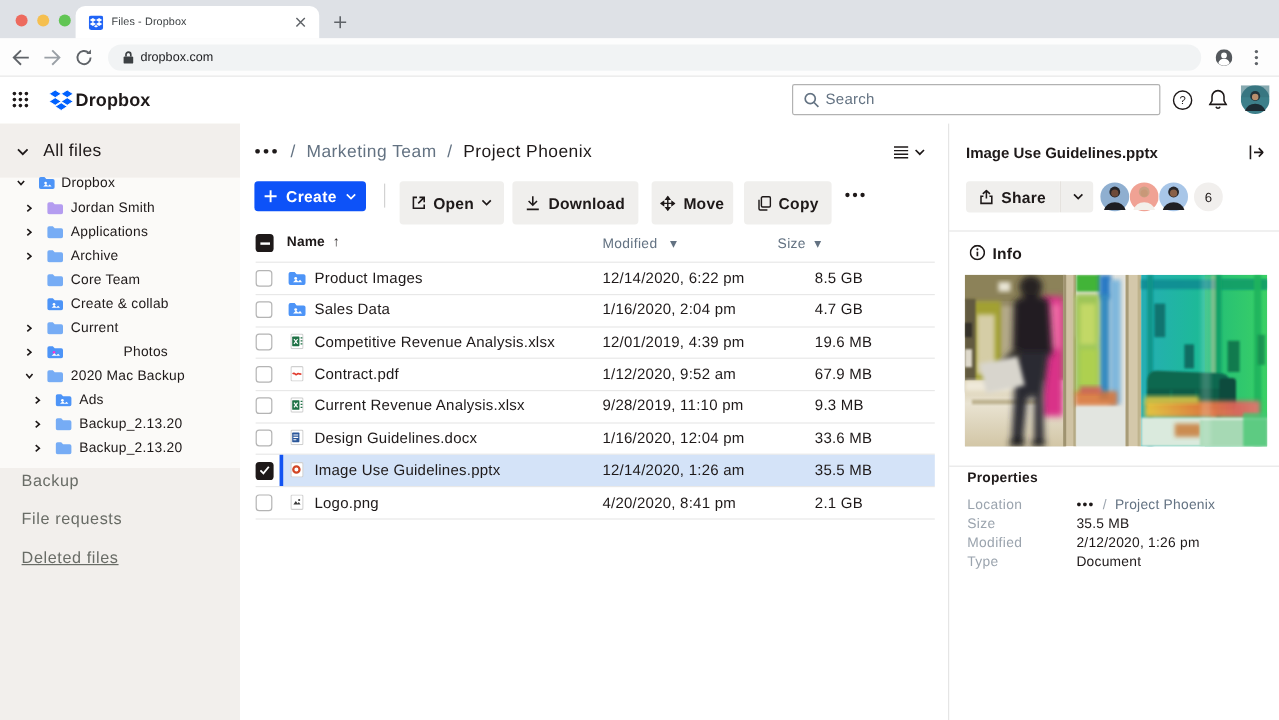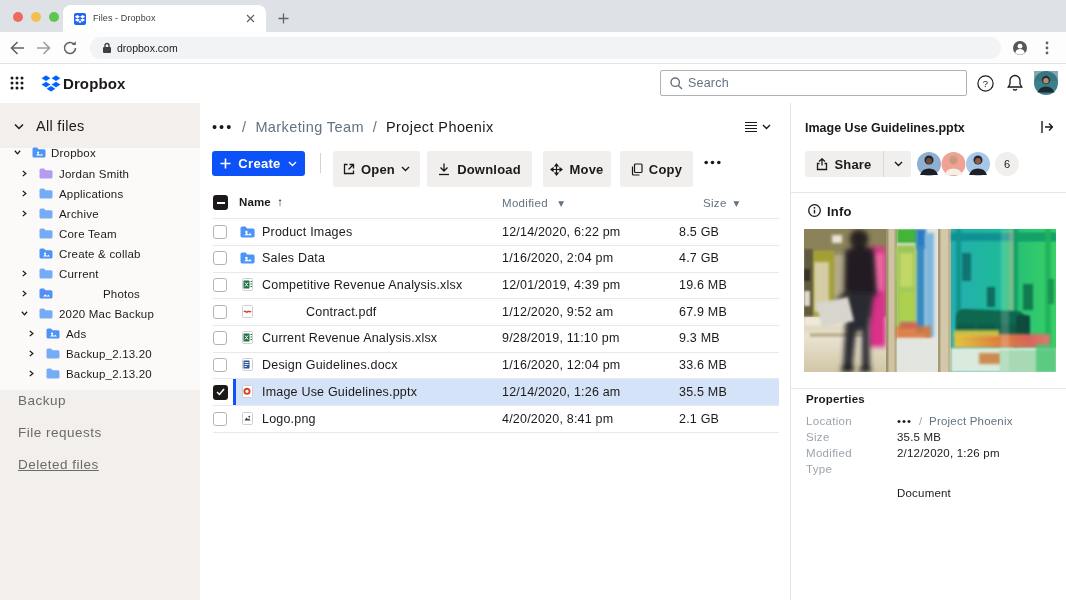--- a/index.html
+++ b/index.html
@@ -326,21 +326,21 @@
       <circle cx="2.2" cy="2.5" r="1.8"></circle>
       <circle cx="8.5" cy="2.5" r="1.8"></circle>
       <circle cx="14.8" cy="2.5" r="1.8"></circle>
     </g>
   </svg>
 
 <div class="abs" style="left:213px; top:195px; width:15px; height:15px; background:#1e1919; border-radius:3px;"></div>
 <div class="abs" style="left:216.5px; top:201.5px; width:8px; height:2px; background:#fff;"></div>
 <div class="abs coltxt" style="left:239px; top:196px; font-weight:bold; font-size:11.5px;">Name&nbsp; <span style="font-weight:normal;">↑</span></div>
 <div class="abs" style="left:502px; top:196px; font-size:11.5px; color:#637282; letter-spacing:0.3px;">Modified&nbsp;&nbsp; ▾</div>
-<div class="abs" style="left:703px; top:196px; font-size:11.5px; color:#637282; letter-spacing:0.3px;text-align:center;">Size&nbsp; ▾</div>
+<div class="abs" style="left:648px; top:196px; font-size:11.5px; color:#637282; letter-spacing:0.3px;text-align:center;">Size&nbsp; ▾</div>
 <div id="tablerows">
 <div class="hline" style="top:218px;"></div>
 <div class="hline" style="top:245px;"></div>
 <div class="hline" style="top:272px;"></div>
 <div class="hline" style="top:298px;"></div>
 <div class="hline" style="top:325px;"></div>
 <div class="hline" style="top:352px;"></div>
 <div class="hline" style="top:378px;"></div>
 <div class="hline" style="top:405px;"></div>
 <div class="hline" style="top:432px;"></div>
@@ -375,21 +375,21 @@
     </svg>
 <div class="abs rowtxt" style="left:262px; top:278px;">Competitive Revenue Analysis.xlsx</div>
 <div class="abs rowtxt" style="left:502px; top:278px;">12/01/2019, 4:39 pm</div>
 <div class="abs rowtxt" style="left:679px; top:278px;">19.6 MB</div>
 
 <div class="cb" style="top:305px;"></div>
 <svg class="abs" style="left:242px; top:305px;" width="11" height="13" viewBox="0 0 11 13">
       <rect x="0.5" y="0.5" width="10" height="12" rx="1" fill="#fff" stroke="#cfcfcf"></rect>
       <path d="M2 6.8 c1.3-2.2 2.2 1.6 3.5 0 c1.3-1.6 2.2 1.2 3.5-0.6" stroke="#e23b2e" stroke-width="1.4" fill="none"></path>
     </svg>
-<div class="abs rowtxt" style="left:262px; top:305px;margin-left:44px;">Contract.pdf</div>
+<div class="abs rowtxt" style="left:262px; top:305px;">Contract.pdf</div>
 <div class="abs rowtxt" style="left:502px; top:305px;">1/12/2020, 9:52 am</div>
 <div class="abs rowtxt" style="left:679px; top:305px;">67.9 MB</div>
 
 <div class="cb" style="top:331px;"></div>
 <svg class="abs" style="left:242px; top:331px;" width="11" height="13" viewBox="0 0 11 13">
       <rect x="0.5" y="0.5" width="10" height="12" rx="1" fill="#fff" stroke="#cfcfcf"></rect>
       <rect x="1.5" y="2.5" width="6" height="8" rx="0.5" fill="#1e7145"></rect>
       <path d="M3 4.5 6 8.5 M6 4.5 3 8.5" stroke="#fff" stroke-width="1"></path>
       <path d="M8.5 3.5 H10 M8.5 6 H10 M8.5 8.5 H10" stroke="#1e7145" stroke-width="1"></path>
     </svg>
@@ -587,13 +587,13 @@
 </svg>
 <div class="abs rdiv" style="top:388px;"></div>
 <div class="abs" id="props">Properties</div>
 <div class="abs plabel" style="top:415px;">Location</div>
 <div class="abs plabel" style="top:431px;">Size</div>
 <div class="abs plabel" style="top:447px;">Modified</div>
 <div class="abs plabel" style="top:463px;">Type</div>
 <div class="abs pval" style="top:415px;"><span style="letter-spacing:1px;">•••</span>&nbsp; <span style="color:#9ba4ae;">/</span>&nbsp; <span style="color:#637282;">Project Phoenix</span></div>
 <div class="abs pval" style="top:431px;">35.5 MB</div>
 <div class="abs pval" style="top:447px;">2/12/2020, 1:26 pm</div>
-<div class="abs pval" style="top:487px;">Document</div>
+<div class="abs pval" style="top:463px;">Document</div>
 
 </body></html>

